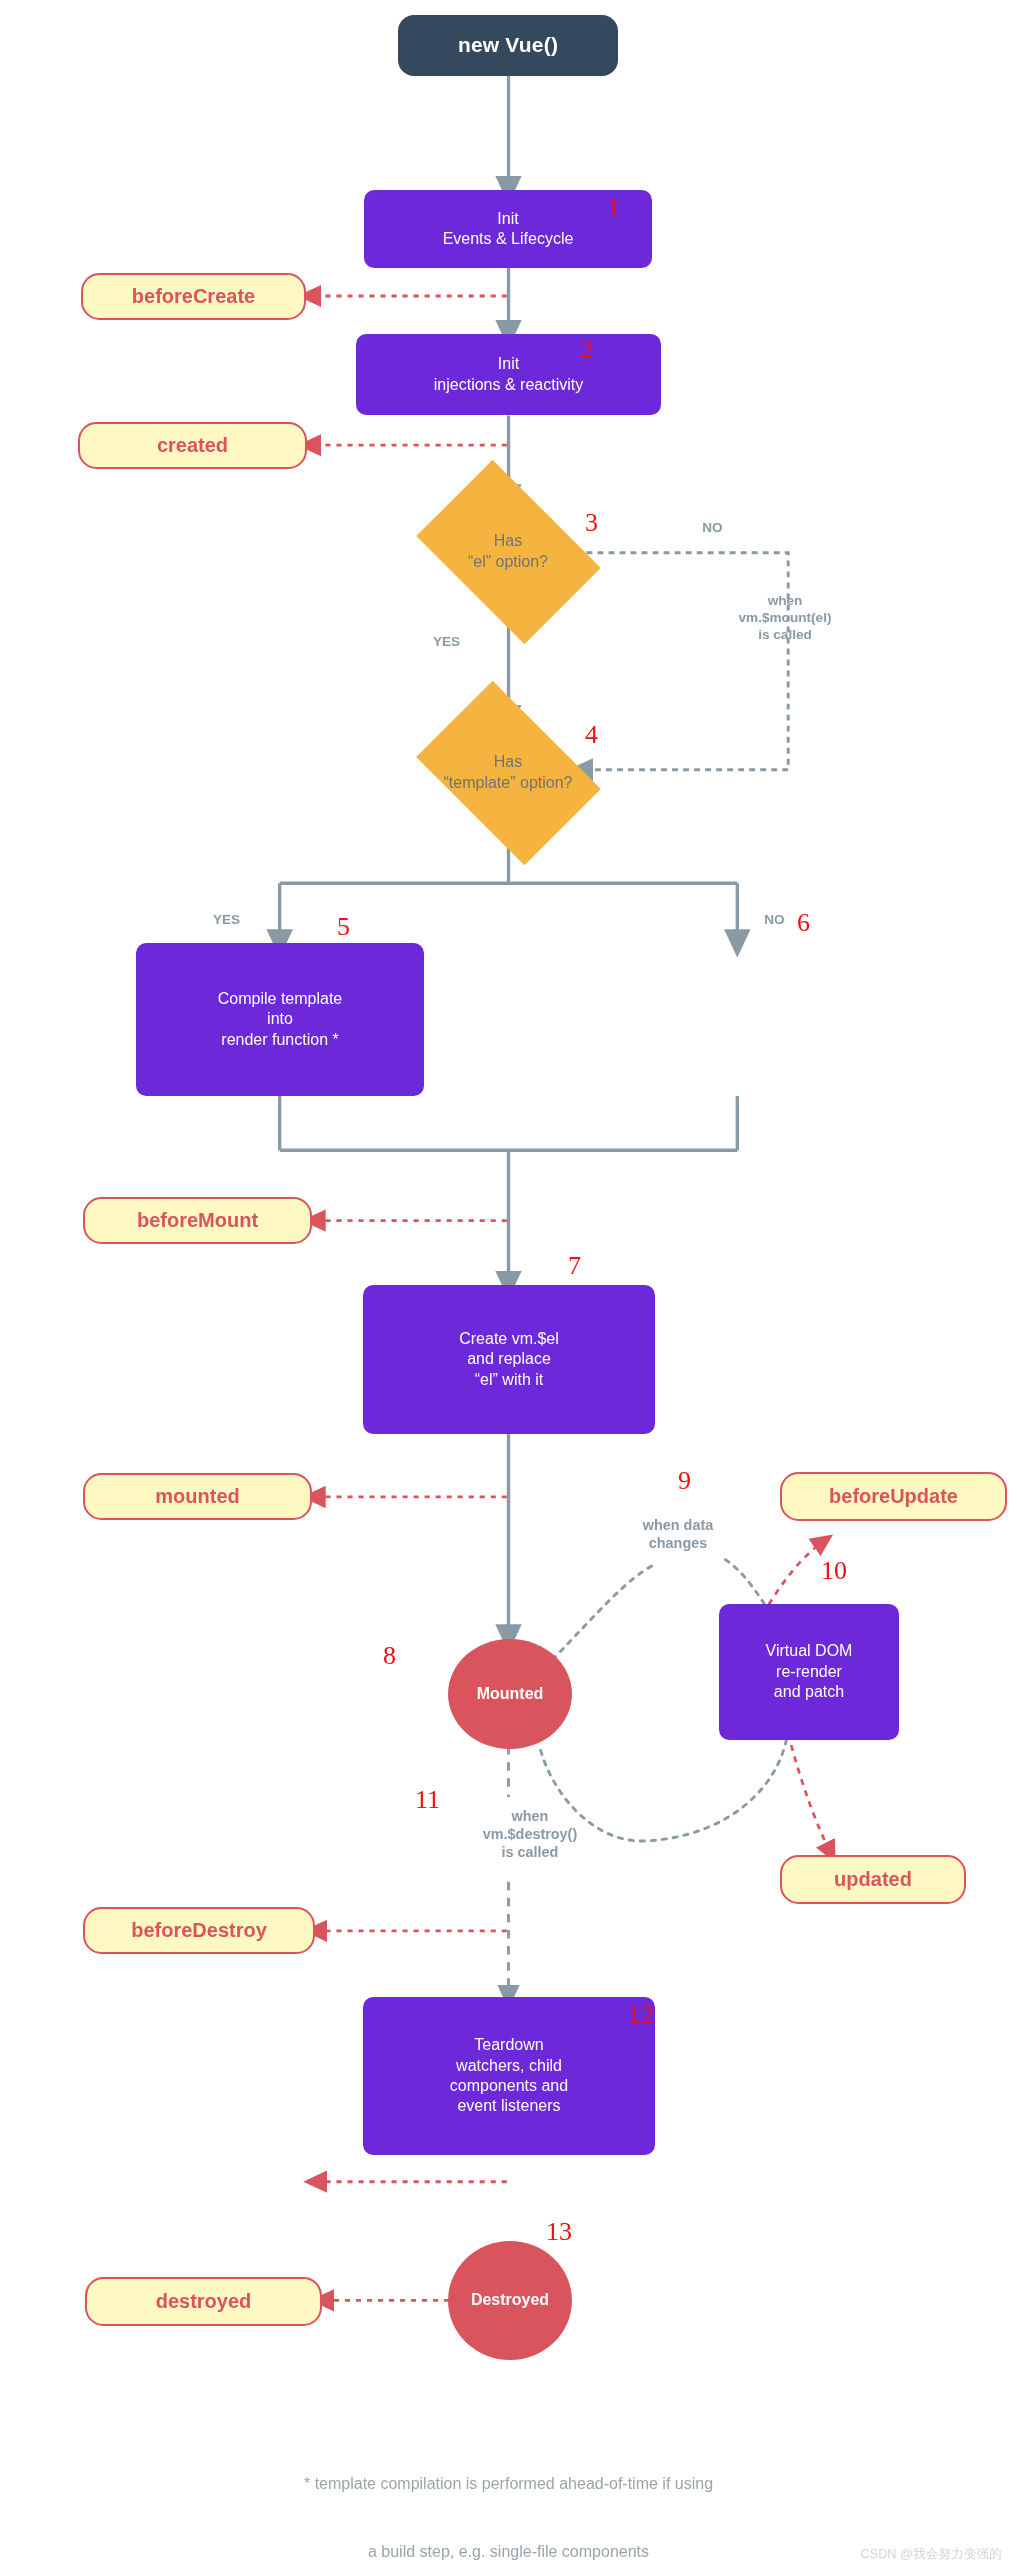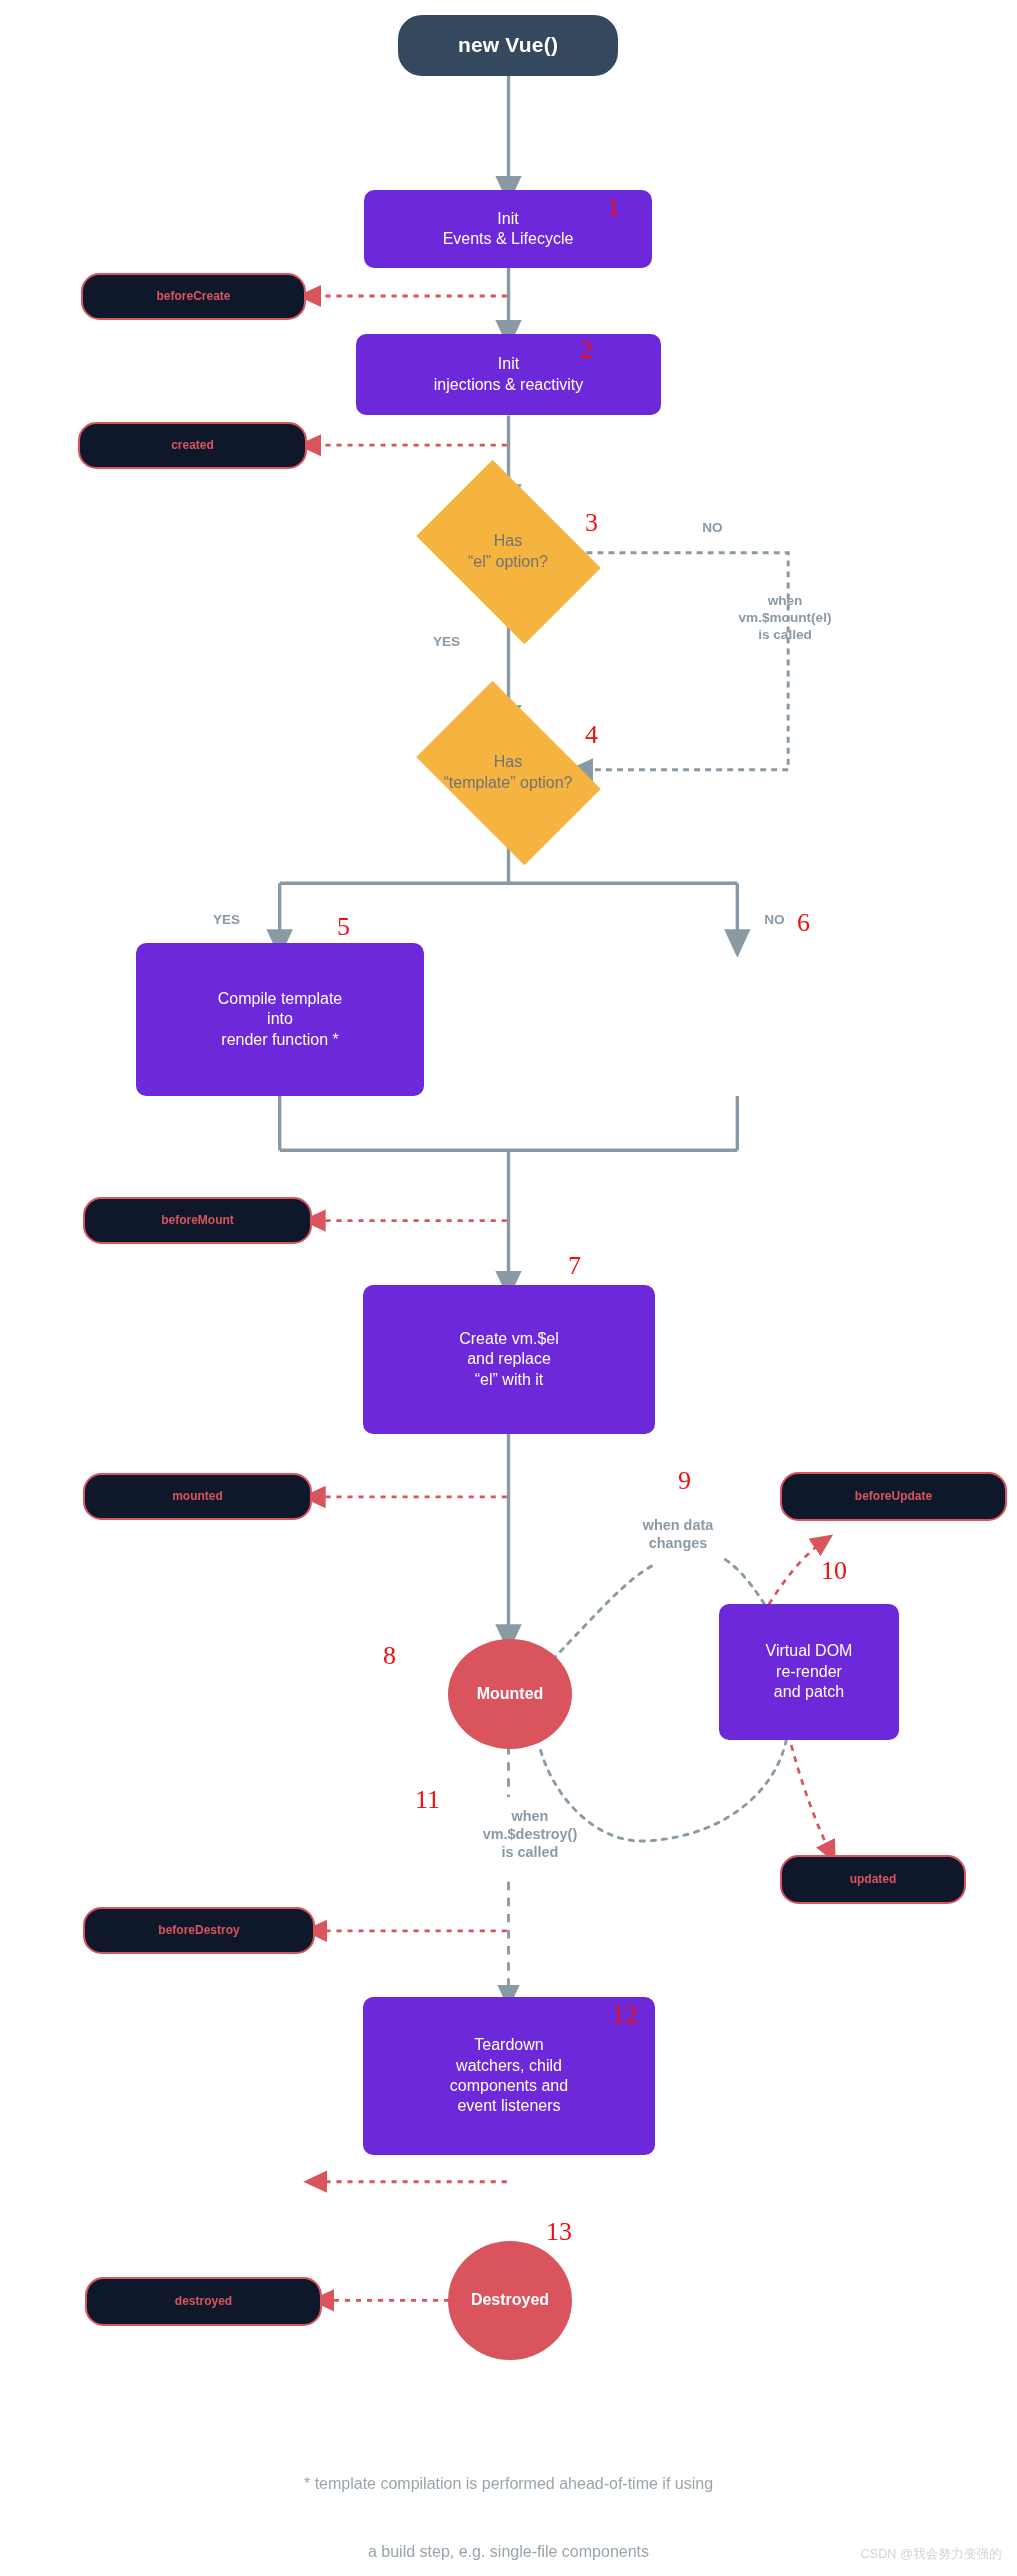--- a/index.html
+++ b/index.html
@@ -34,43 +34,43 @@
     align-items: center;
     justify-content: center;
     text-align: center;
     line-height: 1.28;
   }
 
   
   .n-start {
     background: #34495e;
     color: #ffffff;
-    border-radius: 24px;
+    border-radius: 16px;
     font-size: 21px;
     font-weight: bold;
     letter-spacing: 0.2px;
   }
 
   
   .n-green {
     background: #6d28d9;
     color: #ffffff;
     border-radius: 10.2px;
     font-size: 16px;
     font-weight: normal;
     padding: 3.4px 6.8px;
   }
 
   
   .n-hook {
-    background: #0f172a;
+    background: #fef9c3;
     border: 2.1px solid #d9545d;
     color: #d9545d;
     border-radius: 18.6px;
-    font-size: 12px;
+    font-size: 20px;
     font-weight: bold;
   }
 
   
   .n-state {
     background: #d9545d;
     color: #ffffff;
     border-radius: 50%;
     font-size: 16px;
     font-weight: bold;
@@ -351,21 +351,21 @@
   </div>
 
   <div class="node n-green" style="left:363px; top:1997px; width:292px; height:158px;">
     <span>
       <span>Teardown</span><br>
       <span>watchers, child</span><br>
       <span>components and</span><br>
       <span>event listeners</span>
     </span>
   </div>
-  <div class="step-num" style="left:612px; top:2002px;">12</div>
+  <div class="step-num" style="left:628px; top:2002px;">12</div>
 
   <div class="step-num" style="left:546px; top:2219px;">13</div>
 
   <div class="node n-state" style="left:448px; top:2241px; width:124px; height:119px;">
     <span>Destroyed</span>
   </div>
 
   <div class="node n-hook" style="left:85px; top:2277px; width:237px; height:49px;">
     <span>destroyed</span>
   </div>

